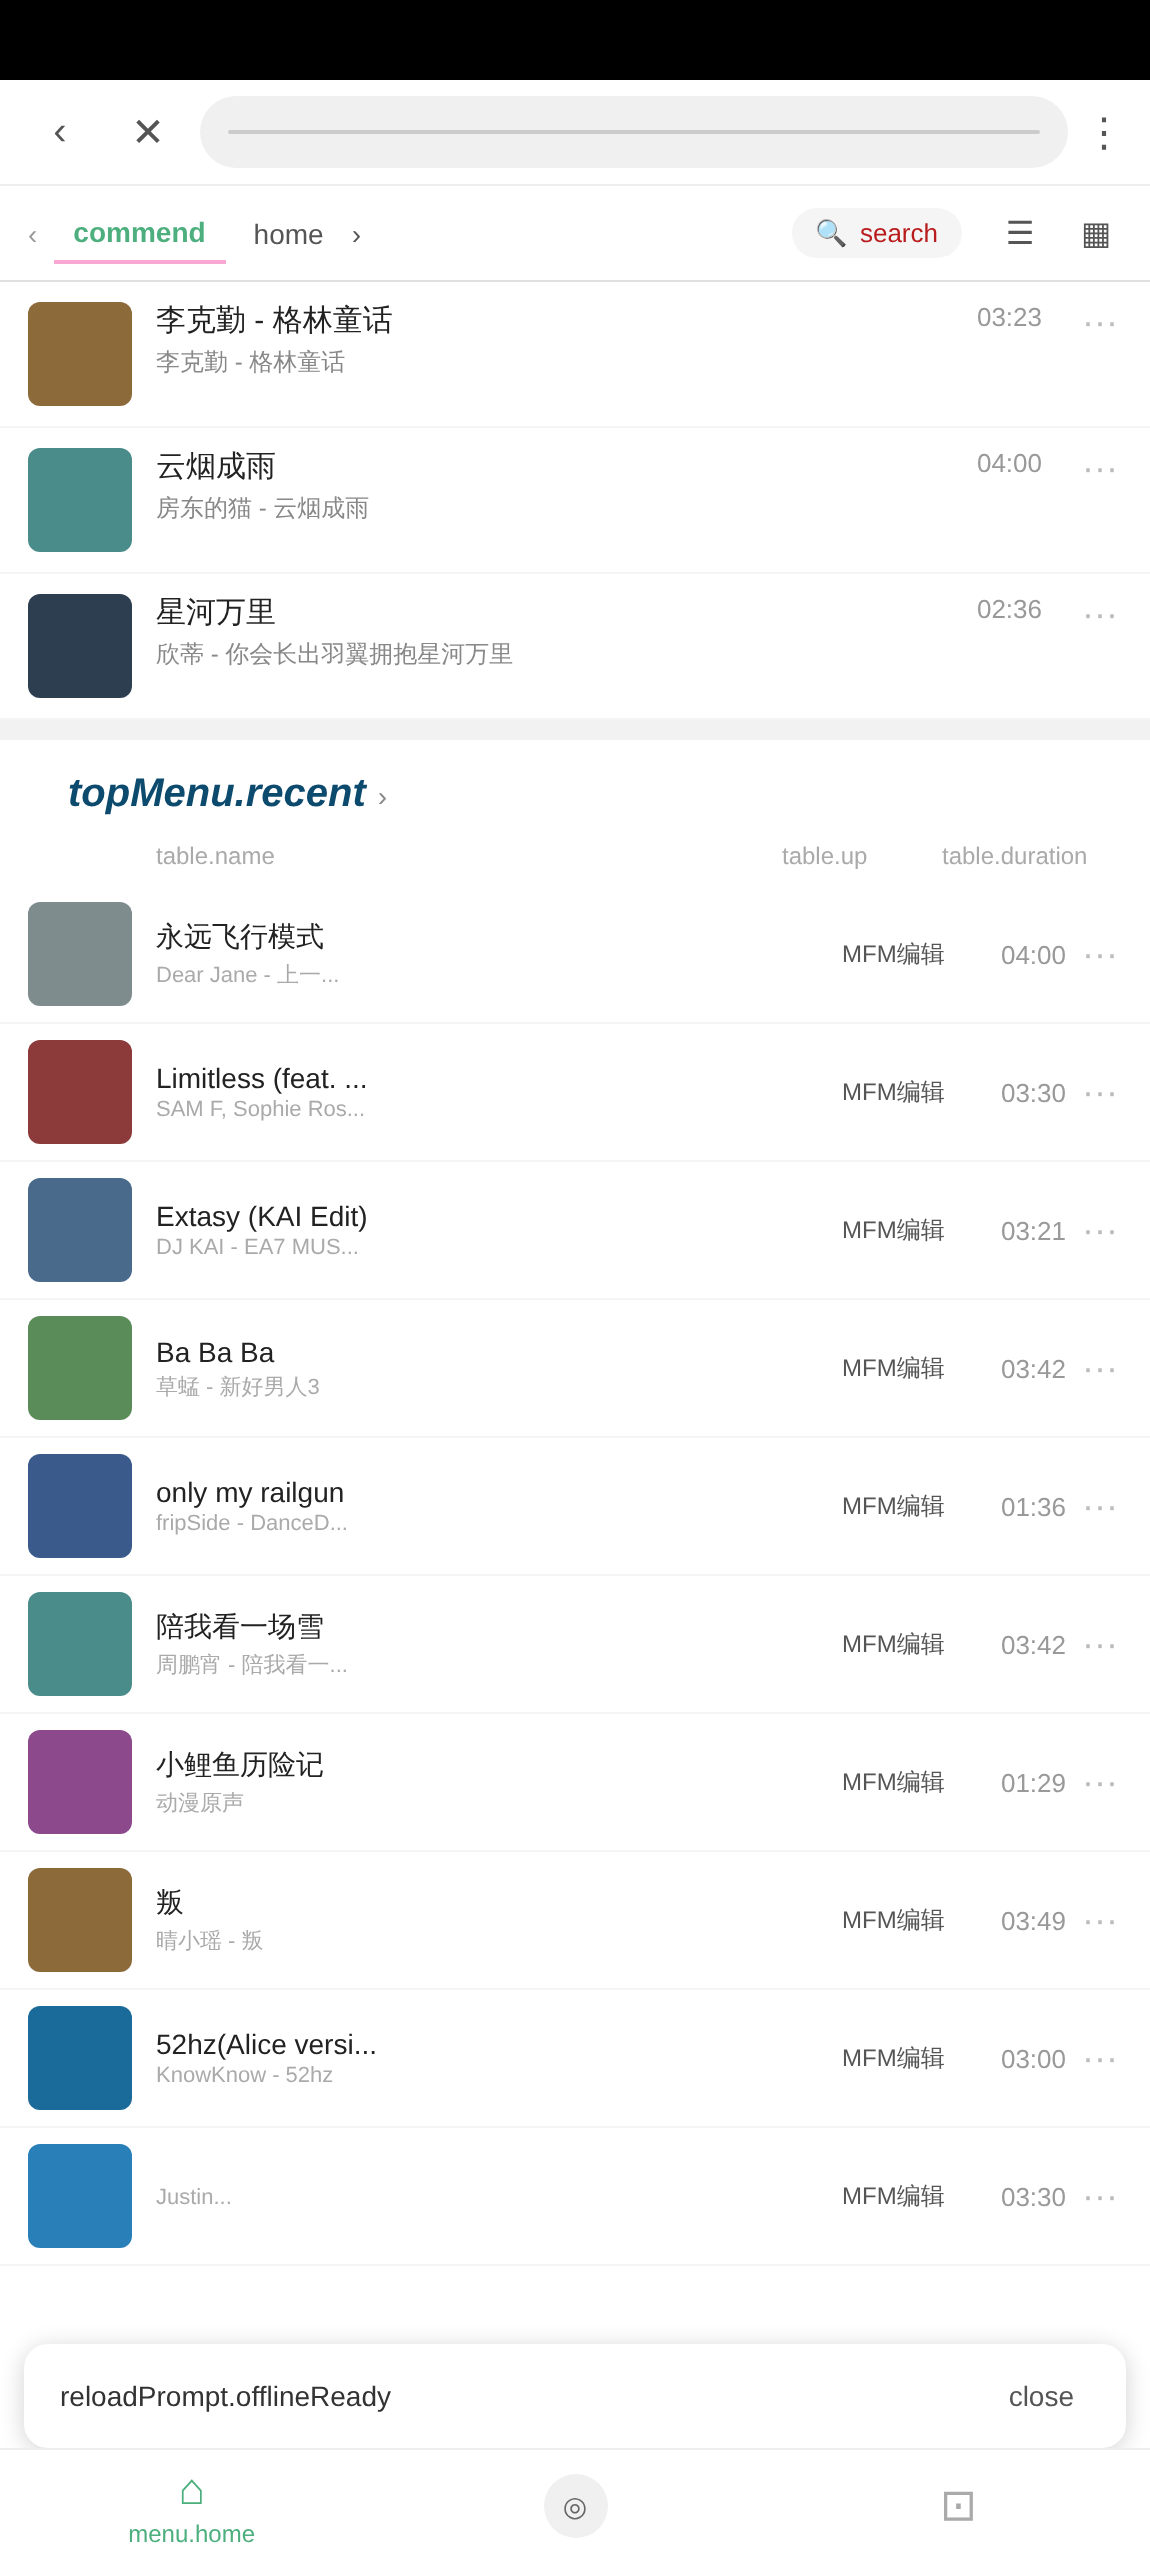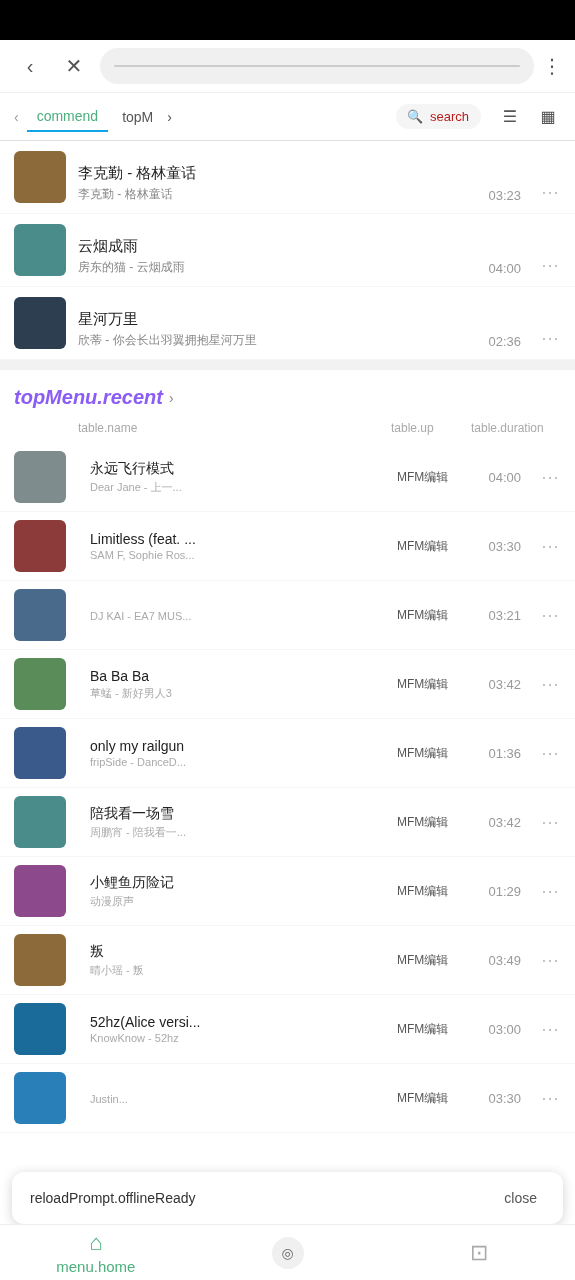--- a/index.html
+++ b/index.html
@@ -68,21 +68,22 @@
     }
     .tab-item {
       padding: 6px 10px;
       font-size: 14px;
       color: #555;
       cursor: pointer;
       white-space: nowrap;
     }
     .tab-item.active {
       color: #4caf7d;
-      border-bottom: 2px solid #0ea5e9;
+      border-bottom: 2px solid #f9a8d4;
+      font-weight: bold;
     }
     .tab-more {
       font-size: 14px; color: #555;
     }
     .tab-search {
       margin-left: auto;
       display: flex; align-items: center;
       background: #f5f5f5;
       border-radius: 20px;
       padding: 5px 12px;
@@ -100,21 +101,21 @@
       font-size: 16px; color: #555; cursor: pointer;
     }
 
     
     .song-list-commend {
       background: #fff;
       padding: 0;
     }
     .song-row {
       display: flex;
-      align-items: flex-end;
+      align-items: flex-start;
       padding: 10px 14px;
       gap: 12px;
       border-bottom: 1px solid #f5f5f5;
     }
     .song-thumb {
       width: 52px; height: 52px;
       border-radius: 6px;
       background: #ccc;
       flex-shrink: 0;
       overflow: hidden;
@@ -160,22 +161,23 @@
     }
     .recent-header {
       display: flex;
       align-items: center;
       padding: 16px 14px 8px;
       gap: 6px;
     }
     .recent-title {
       font-size: 20px;
       font-weight: bold;
-      color: #8b5cf6;
+      color: #0c4a6e;
       font-style: italic;
+      margin-left: 20px;
     }
     .recent-arrow {
       font-size: 14px; color: #888;
     }
     .table-header {
       display: flex;
       align-items: center;
       padding: 4px 14px 8px;
       color: #aaa;
       font-size: 12px;
@@ -183,21 +185,21 @@
     .th-cover { width: 64px; flex-shrink: 0; }
     .th-name { flex: 1; }
     .th-up { width: 80px; flex-shrink: 0; }
     .th-duration { width: 60px; flex-shrink: 0; text-align: right; }
 
     
     .recent-row {
       display: flex;
       align-items: center;
       padding: 8px 14px;
-      gap: 12px;
+      gap: 0;
       border-bottom: 1px solid #f5f5f5;
     }
     .recent-thumb {
       width: 52px; height: 52px;
       border-radius: 6px;
       background: #ddd;
       flex-shrink: 0;
       margin-right: 12px;
       overflow: hidden;
     }
@@ -283,21 +285,21 @@
       align-items: center;
       gap: 2px;
       cursor: pointer;
       flex: 1;
     }
     .bottom-nav-icon {
       font-size: 22px;
       color: #4caf7d;
     }
     .bottom-nav-label {
-      font-size: 15px;
+      font-size: 12px;
       color: #4caf7d;
     }
     .bottom-nav-circle {
       width: 32px; height: 32px;
       border-radius: 50%;
       background: #f0f0f0;
       display: flex; align-items: center; justify-content: center;
       font-size: 18px;
     }
 
@@ -328,21 +330,21 @@
   </button>
   <div class="url-bar">
     <div class="url-bar-line"></div>
   </div>
   <span class="menu-dots">⋮</span>
 </div>
 
 <div class="tab-bar">
   <span class="tab-arrow">‹</span>
   <div class="tab-item active">commend</div>
-  <div class="tab-item">topM</div>
+  <div class="tab-item">home</div>
   <span class="tab-more">›</span>
   <div class="tab-search">
     <span class="tab-search-icon">🔍</span>
     <span class="tab-search-text">search</span>
   </div>
   <div class="tab-view-btns">
     <div class="tab-view-btn">☰</div>
     <div class="tab-view-btn">▦</div>
   </div>
 </div>
@@ -412,20 +414,21 @@
       <div class="recent-song-title">Limitless (feat. ...</div>
       <div class="recent-song-sub">SAM F, Sophie Ros...</div>
     </div>
     <div class="recent-up">MFM编辑</div>
     <div class="recent-duration">03:30</div>
     <span class="recent-more">···</span>
   </div>
       <div class="recent-row">
     <div class="recent-thumb thumb-car"></div>
     <div class="recent-info">
+      <div class="recent-song-title">Extasy (KAI Edit)</div>
       <div class="recent-song-sub">DJ KAI - EA7 MUS...</div>
     </div>
     <div class="recent-up">MFM编辑</div>
     <div class="recent-duration">03:21</div>
     <span class="recent-more">···</span>
   </div>
       <div class="recent-row">
     <div class="recent-thumb thumb-green"></div>
     <div class="recent-info">
       <div class="recent-song-title">Ba Ba Ba</div>

